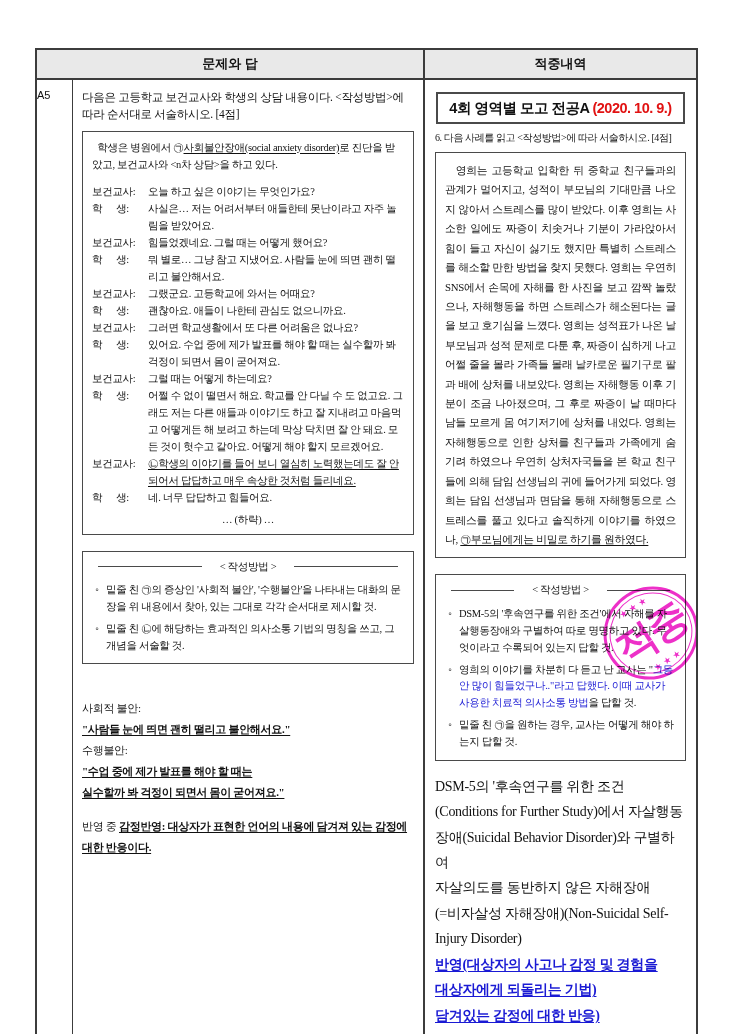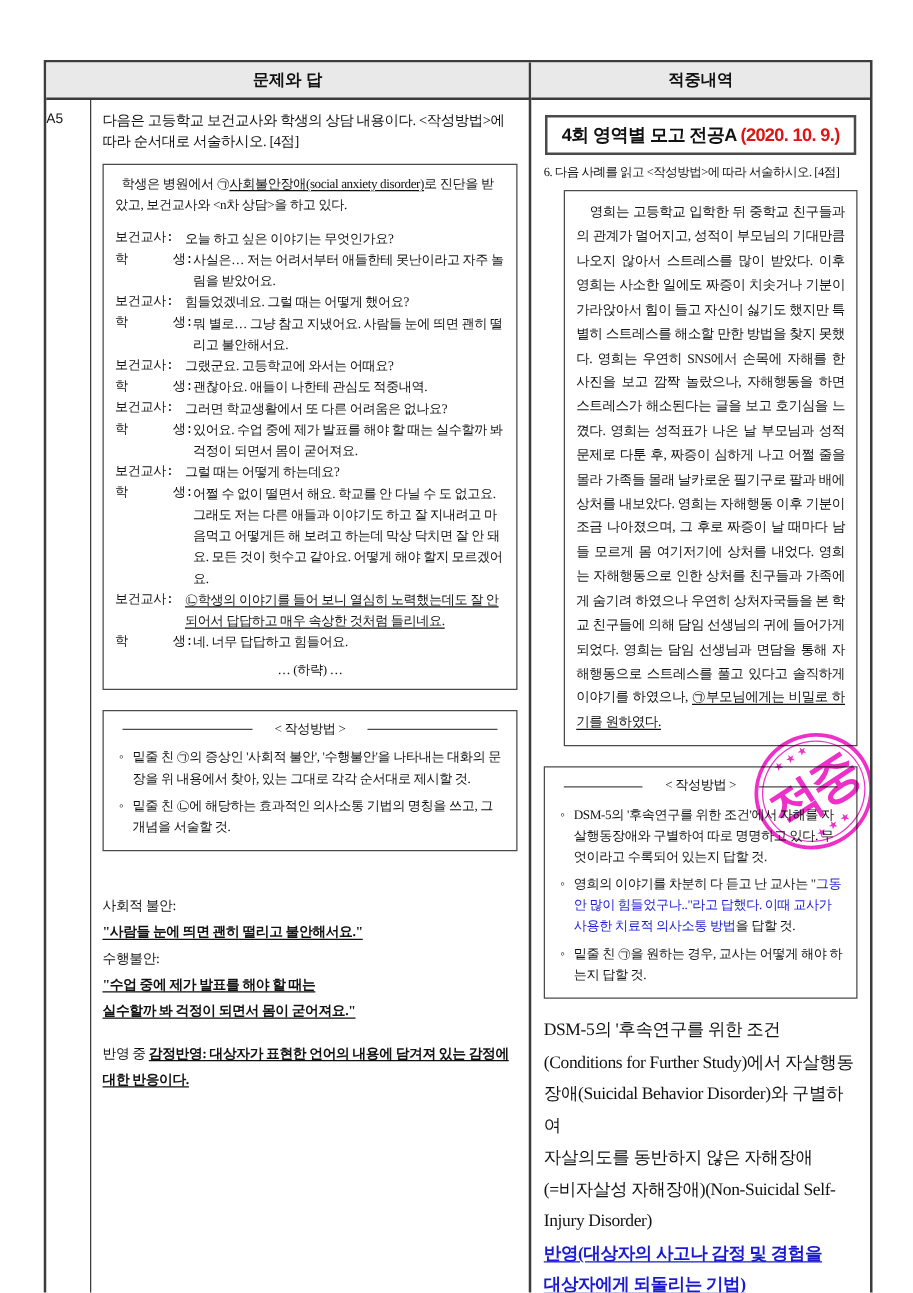--- a/index.html
+++ b/index.html
@@ -19,21 +19,21 @@
   .c-id{grid-column:1;grid-row:2;border-right:1px solid #3c3c3c;
         text-align:left;padding-top:9px;font-size:11px;font-family:"Liberation Sans",sans-serif;}
   .c-q{grid-column:2;grid-row:2;border-right:2px solid #3c3c3c;padding:9px 9px 8px;}
   .c-r{grid-column:3;grid-row:2;padding:9px 10px 20px;position:relative;}
   .question{font-size:11.5px;line-height:1.5;letter-spacing:-0.3px;}
   
   .dlg-box{border:1.5px solid #4a4a4a;margin-top:7px;padding:7px 9px 6px;
            font-size:10.5px;line-height:1.62;letter-spacing:-0.3px;}
   .dlg-intro{margin-bottom:10px;text-indent:0.5em;}
   .dlg-line{display:flex;}
-  .speaker{flex:0 0 56px;white-space:pre;font-family:Liberation Mono, monospace;}
+  .speaker{flex:0 0 56px;white-space:pre;}
   .dlg-text{flex:1;}
   .dlg-closing{text-align:center;margin-top:5px;}
   
   .method-box{border:1.5px solid #4a4a4a;margin-top:16px;padding:7px 9px 9px;
               font-size:10.5px;line-height:1.6;letter-spacing:-0.3px;}
   .method-title{display:flex;align-items:center;gap:18px;margin:0 6px 7px;
                 font-size:10.5px;}
   .mline{flex:1;height:1px;background:#4a4a4a;}
   .bullet{display:flex;gap:4px;margin-bottom:5px;}
   .bullet:last-child{margin-bottom:0;}
@@ -41,21 +41,21 @@
   .bullet-text{flex:1;}
   
   .answers{margin-top:34px;font-size:11px;line-height:1.9;letter-spacing:-0.3px;}
   .ans-line{min-height:1.2em;}
   
   .title-box{border:2px solid #4a4a4a;margin:3px 1px 7px;padding:5px 2px 4px;
              text-align:center;font-family:"Liberation Sans","DejaVu Sans",sans-serif;
              font-weight:bold;font-size:14.5px;letter-spacing:-0.5px;}
   .q6{font-size:10px;letter-spacing:-0.4px;margin:2px 0 7px;}
   .case-box{border:1.5px solid #4a4a4a;padding:8px 9px;font-size:10.8px;
-            line-height:1.8;text-align:justify;letter-spacing:-0.3px;margin-left:16px;}
+            line-height:1.8;text-align:justify;letter-spacing:-0.3px;}
   .case-p{text-indent:1em;}
   .r-answers{margin-top:13px;font-size:14px;line-height:1.82;letter-spacing:-0.3px;}
   
   .u{text-decoration:underline;text-underline-offset:2px;}
   .b{font-weight:bold;}
   .blue{color:#1a1ad4;}
   .red{color:#e11212;}
   
   .stamp{position:absolute;top:507px;right:-3px;width:96px;height:92px;
          transform:rotate(-33deg);color:#ec1ec4;opacity:0.92;
@@ -102,21 +102,21 @@
             <div class="dlg-line">
               <span class="speaker">학      생:</span>
               <span class="dlg-text"><span>뭐 별로… 그냥 참고 지냈어요. 사람들 눈에 띄면 괜히 떨리고 불안해서요.</span></span>
             </div>
             <div class="dlg-line">
               <span class="speaker">보건교사:</span>
               <span class="dlg-text"><span>그랬군요. 고등학교에 와서는 어때요?</span></span>
             </div>
             <div class="dlg-line">
               <span class="speaker">학      생:</span>
-              <span class="dlg-text"><span>괜찮아요. 애들이 나한테 관심도 적중내역.</span></span>
+              <span class="dlg-text"><span>괜찮아요. 애들이 나한테 관심도 없으니까요.</span></span>
             </div>
             <div class="dlg-line">
               <span class="speaker">보건교사:</span>
               <span class="dlg-text"><span>그러면 학교생활에서 또 다른 어려움은 없나요?</span></span>
             </div>
             <div class="dlg-line">
               <span class="speaker">학      생:</span>
               <span class="dlg-text"><span>있어요. 수업 중에 제가 발표를 해야 할 때는 실수할까 봐 걱정이 되면서 몸이 굳어져요.</span></span>
             </div>
             <div class="dlg-line">

